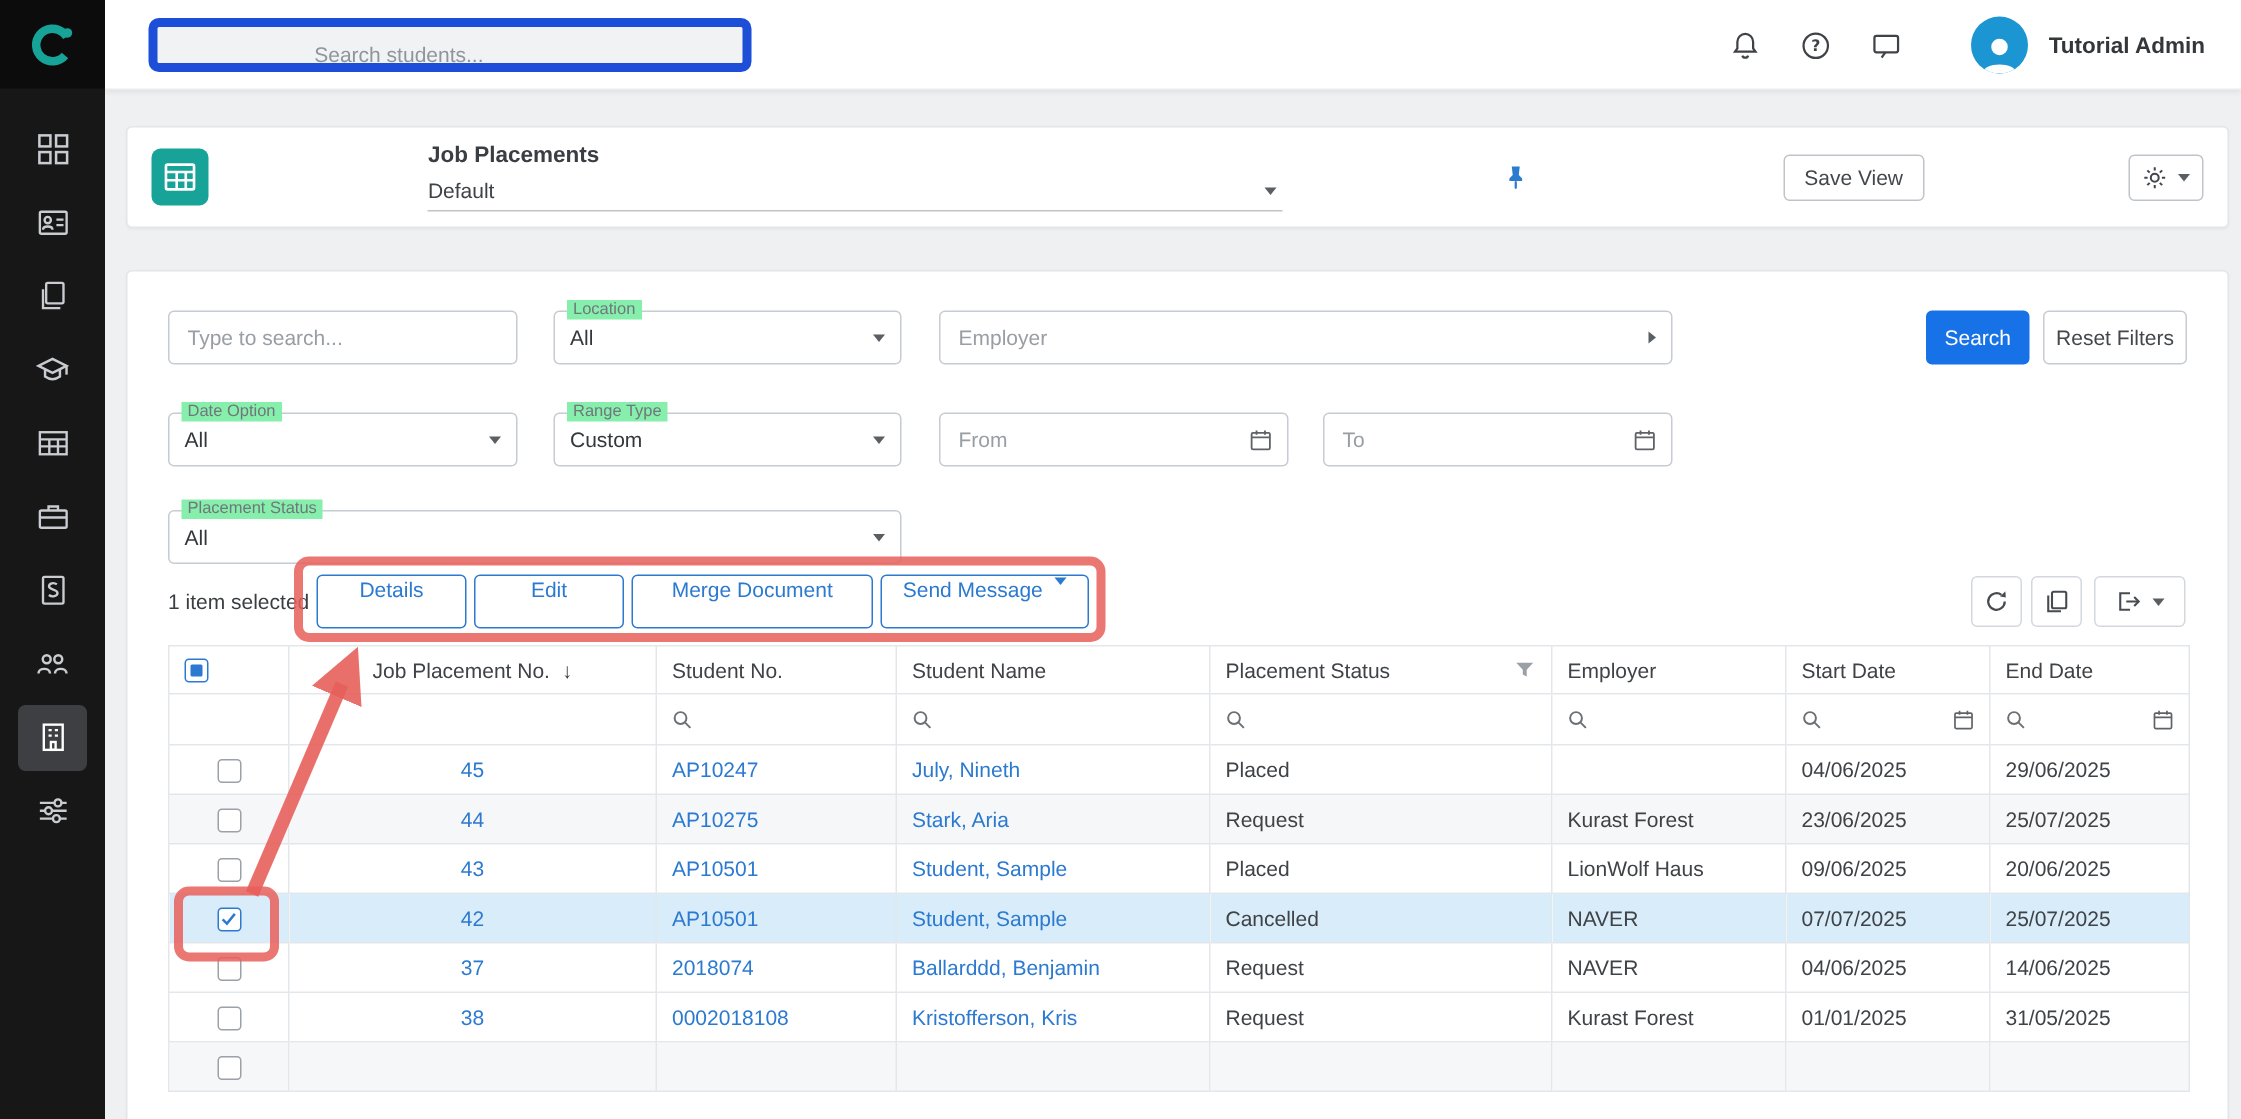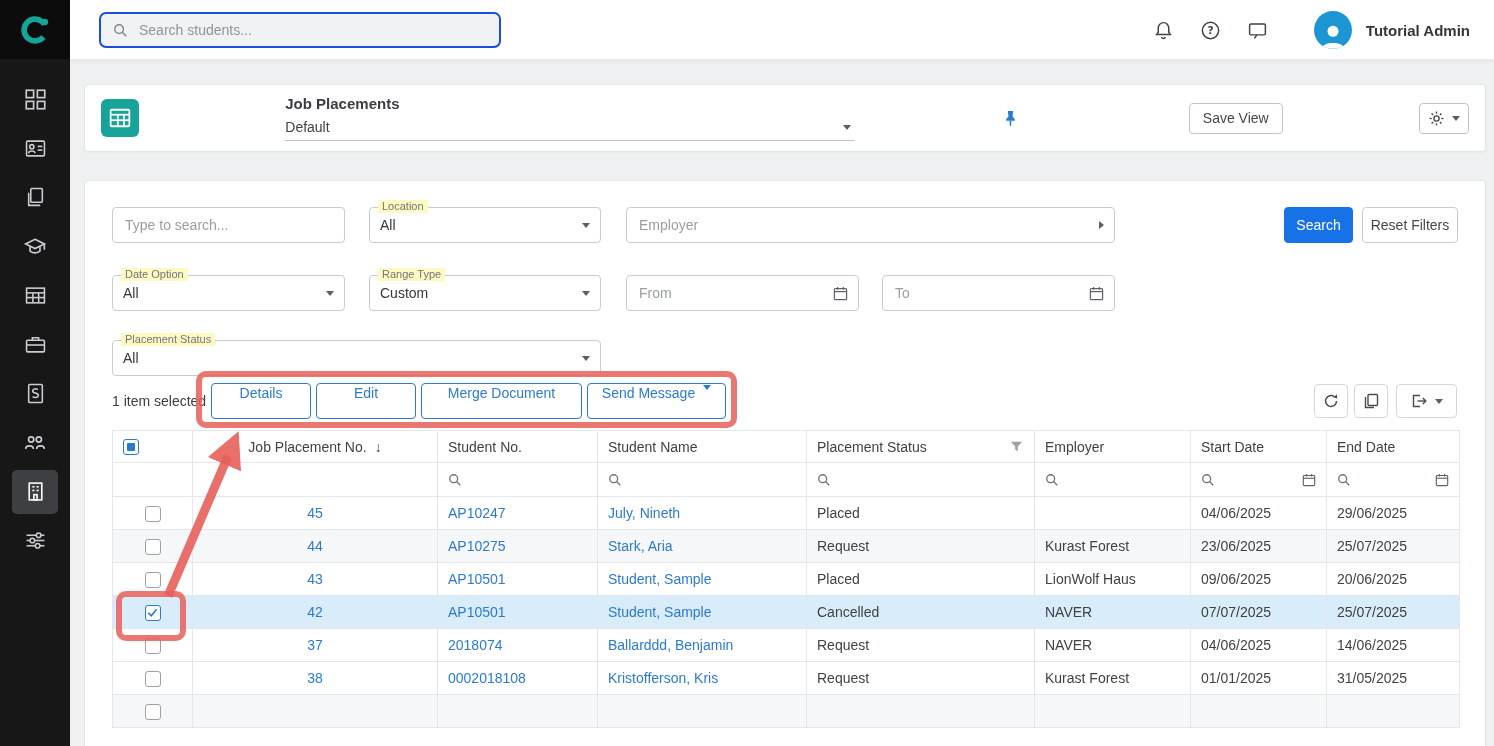--- a/index.html
+++ b/index.html
@@ -15,21 +15,21 @@
   .logo { height:59px; display:flex; align-items:center; justify-content:center; background:#0c0c0c; }
   .side-items { display:flex; flex-direction:column; align-items:center; padding-top:16px; }
   .side-item { width:70px; height:49px; display:flex; align-items:center; justify-content:center; cursor:pointer; }
   .side-item .hl { width:46px; height:44px; border-radius:5px; display:flex; align-items:center; justify-content:center; }
   .side-item.active .hl { background:#3d3f42; }
 
   
   .topbar { position:absolute; left:70px; top:0; width:1424px; height:60px; background:#fff;
             border-bottom:1px solid #ececec; box-shadow:0 1px 4px rgba(0,0,0,.07); z-index:9; }
   .tb-search { position:absolute; left:29px; top:12px; width:402px; height:36px; background:#f0f2f4;
-               border:2px solid #1d4ed8; border-radius:7px; display:flex; align-items:center; padding:0 12px; gap:9px; }
+               border:6px solid #1d4ed8; border-radius:7px; display:flex; align-items:center; padding:0 12px; gap:9px;flex-direction:column; }
   .tb-search input { border:none; outline:none; background:transparent; flex:1; font-size:14px; font-family:inherit; color:#333; }
   .tb-search input::placeholder { color:#8f959b; }
   .tb-right { position:absolute; right:24px; top:0; height:60px; display:flex; align-items:center; }
   .tb-icon { margin-left:26px; display:flex; cursor:pointer; }
   .avatar { margin-left:46px; width:38px; height:38px; border-radius:50%; background:#1b96d2;
             display:flex; align-items:flex-end; justify-content:center; overflow:hidden; cursor:pointer; }
   .user-name { margin-left:14px; font-size:15px; font-weight:700; color:#33373b; }
 
   
   .card { position:absolute; background:#fff; border:1px solid #e2e5e9; border-radius:4px; box-shadow:0 1px 2px rgba(0,0,0,.04); }
@@ -43,21 +43,21 @@
   .btn-plain { height:31px; background:#fff; border:1px solid #bfc4c9; border-radius:4px; color:#43474c;
                font-size:14px; font-family:inherit; display:inline-flex; align-items:center; justify-content:center; gap:7px; cursor:pointer; padding:0 13px; }
   .save-view { margin-left:46px; }
   .gear-btn { margin-left:12px; width:50px; padding:0 8px; }
 
   .card-main { left:84px; top:180px; width:1402px; height:650px; }
 
   
   .ctl { position:absolute; height:36px; border:1px solid #c6ccd2; border-radius:4px; background:#fff;
          display:flex; align-items:center; padding:0 10px; font-size:14px; color:#34383c; cursor:pointer; }
-  .flabel { position:absolute; top:-8px; left:8px; font-size:11px; color:#70767c; background:#fef9c3; padding:0 4px; line-height:13px; }
+  .flabel { position:absolute; top:-8px; left:8px; font-size:11px; color:#70767c; background:#86efac; padding:0 4px; line-height:13px; }
   .ctl input { border:none; outline:none; background:transparent; width:100%; font-size:14px; font-family:inherit; color:#333; }
   .ctl input::placeholder { color:#989ea4; }
   .caret-d { width:0; height:0; border-left:4px solid transparent; border-right:4px solid transparent; border-top:5px solid #5a5f64; margin-left:auto; flex:none; }
   .caret-r { width:0; height:0; border-top:4px solid transparent; border-bottom:4px solid transparent; border-left:5px solid #5a5f64; margin-left:auto; flex:none; }
   .ico-right { margin-left:auto; display:flex; flex:none; }
   .btn-primary { position:absolute; height:36px; background:#1672e6; border:1px solid #1672e6; border-radius:4px;
                  color:#fff; font-size:14px; font-family:inherit; cursor:pointer; }
   .btn-reset { position:absolute; height:36px; background:#fff; border:1px solid #c6ccd2; border-radius:4px;
                color:#43474c; font-size:14px; font-family:inherit; cursor:pointer; }
 

